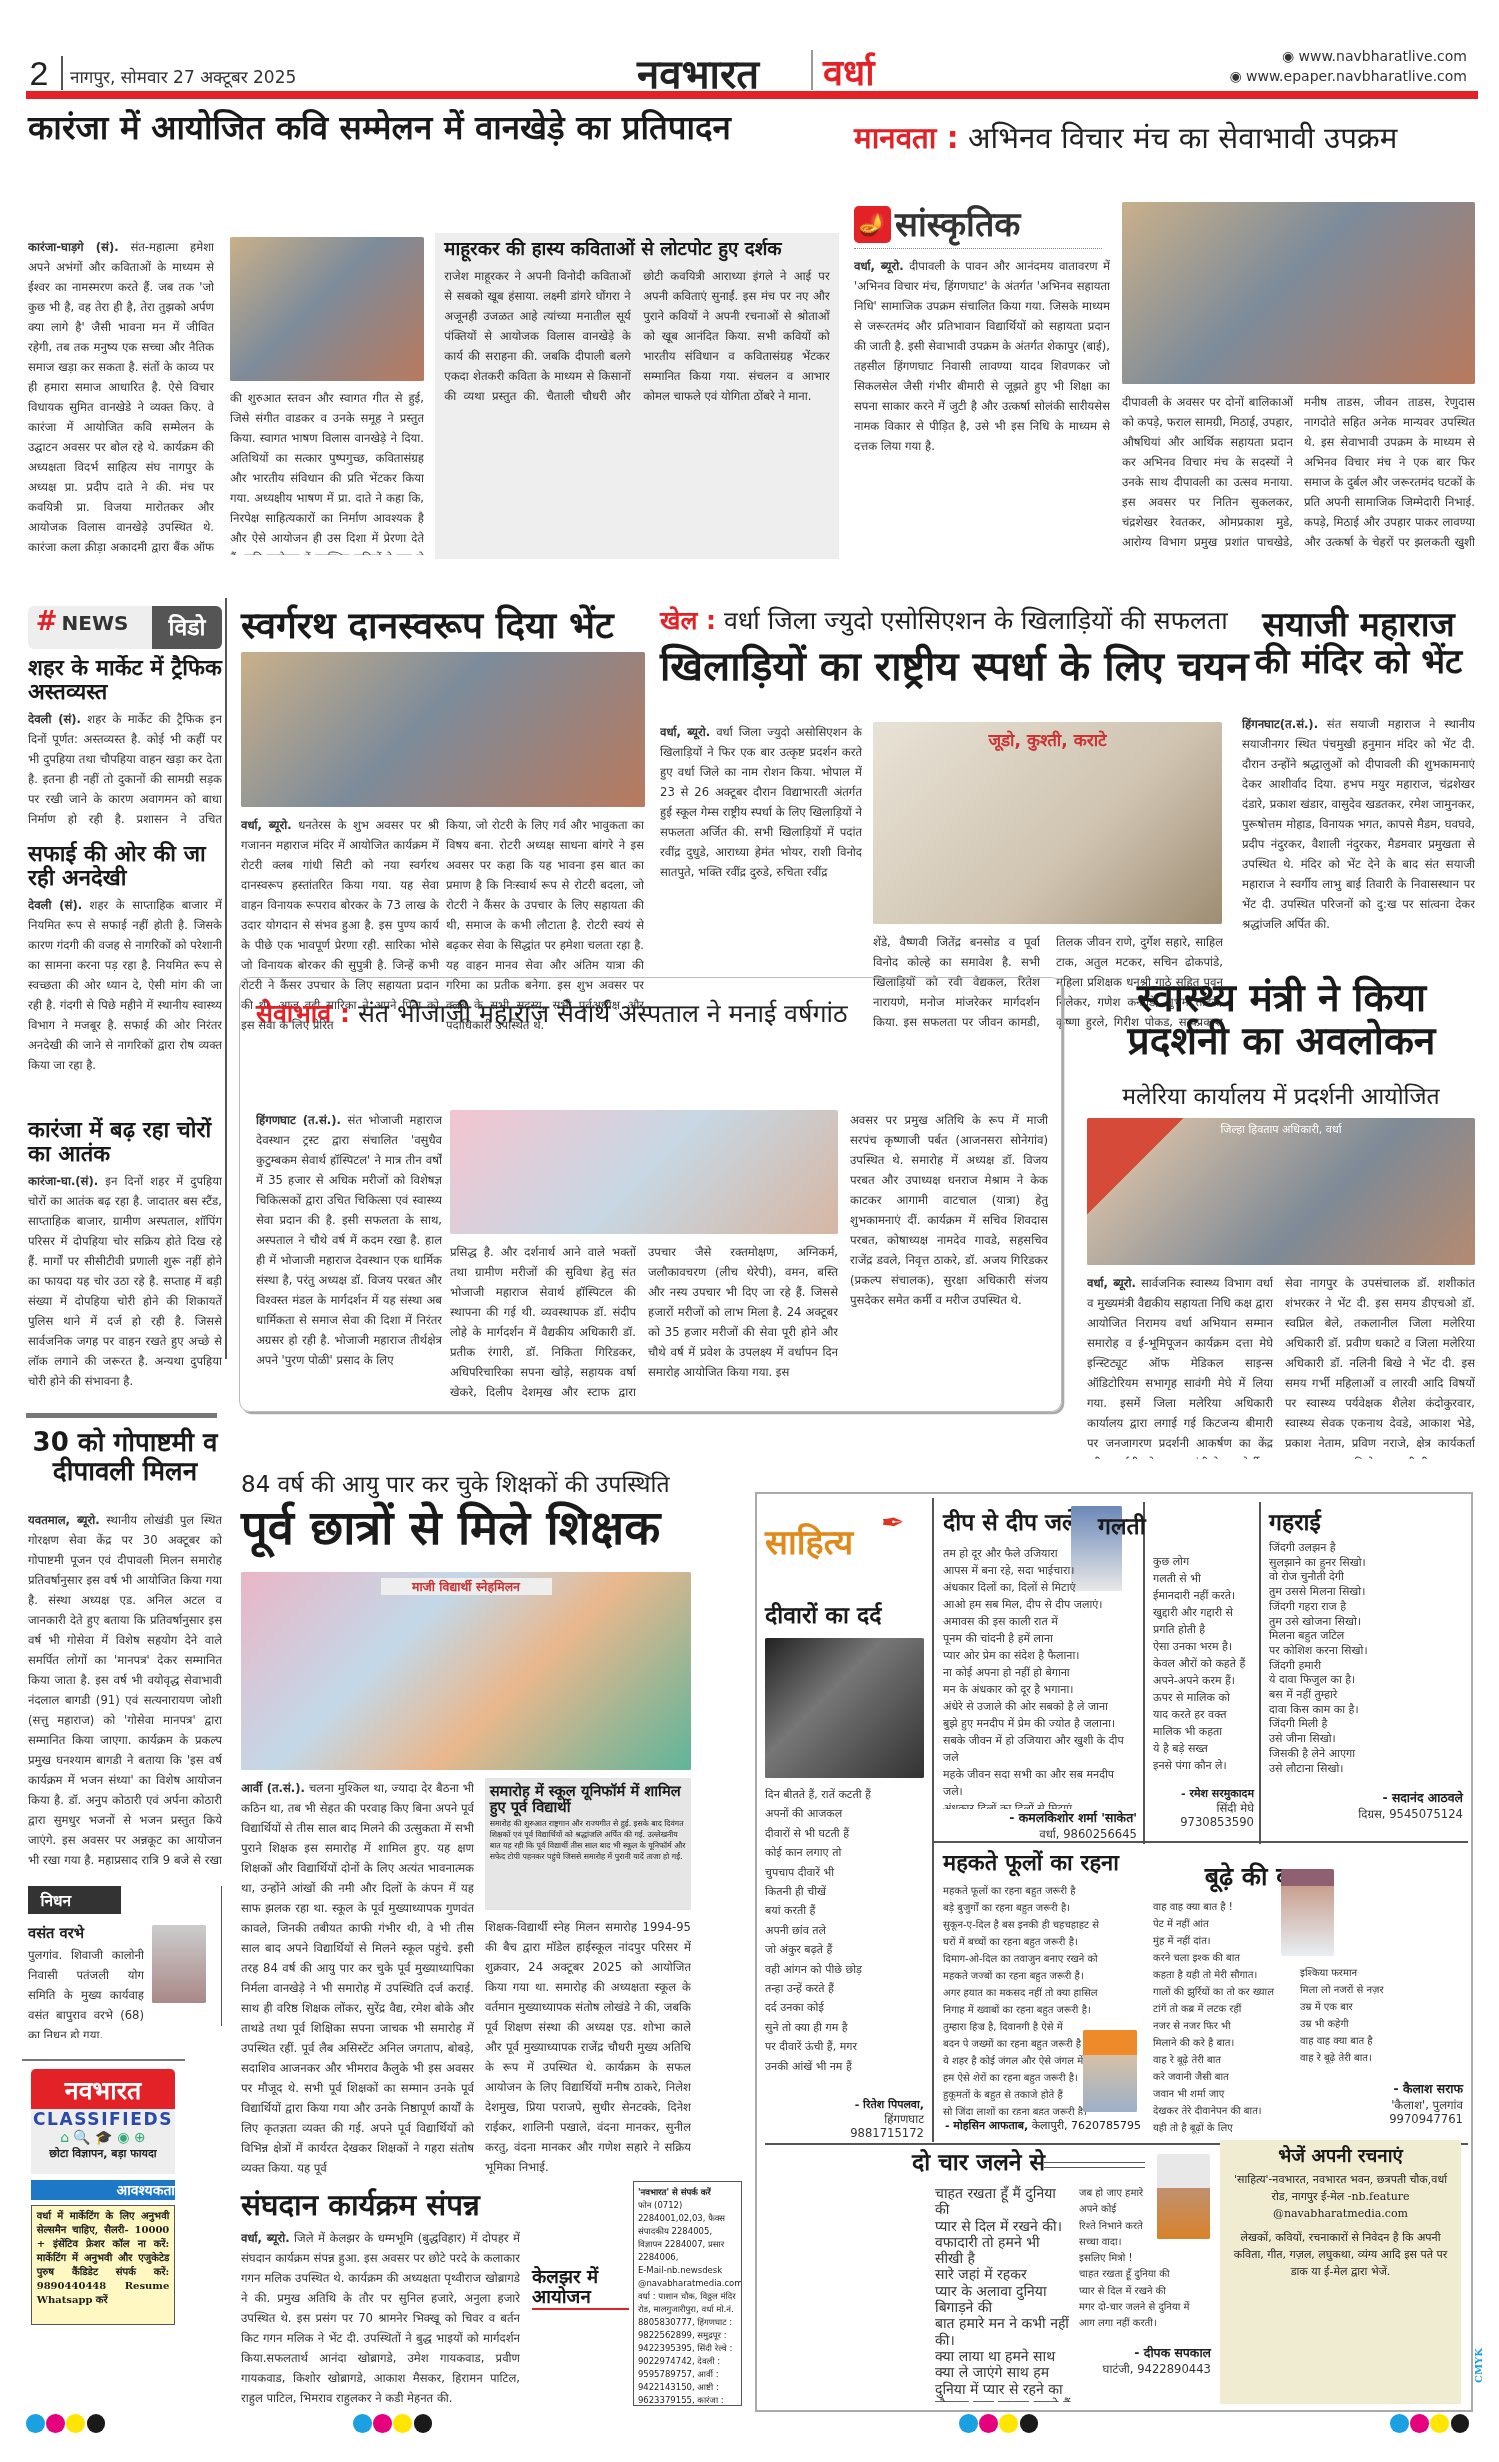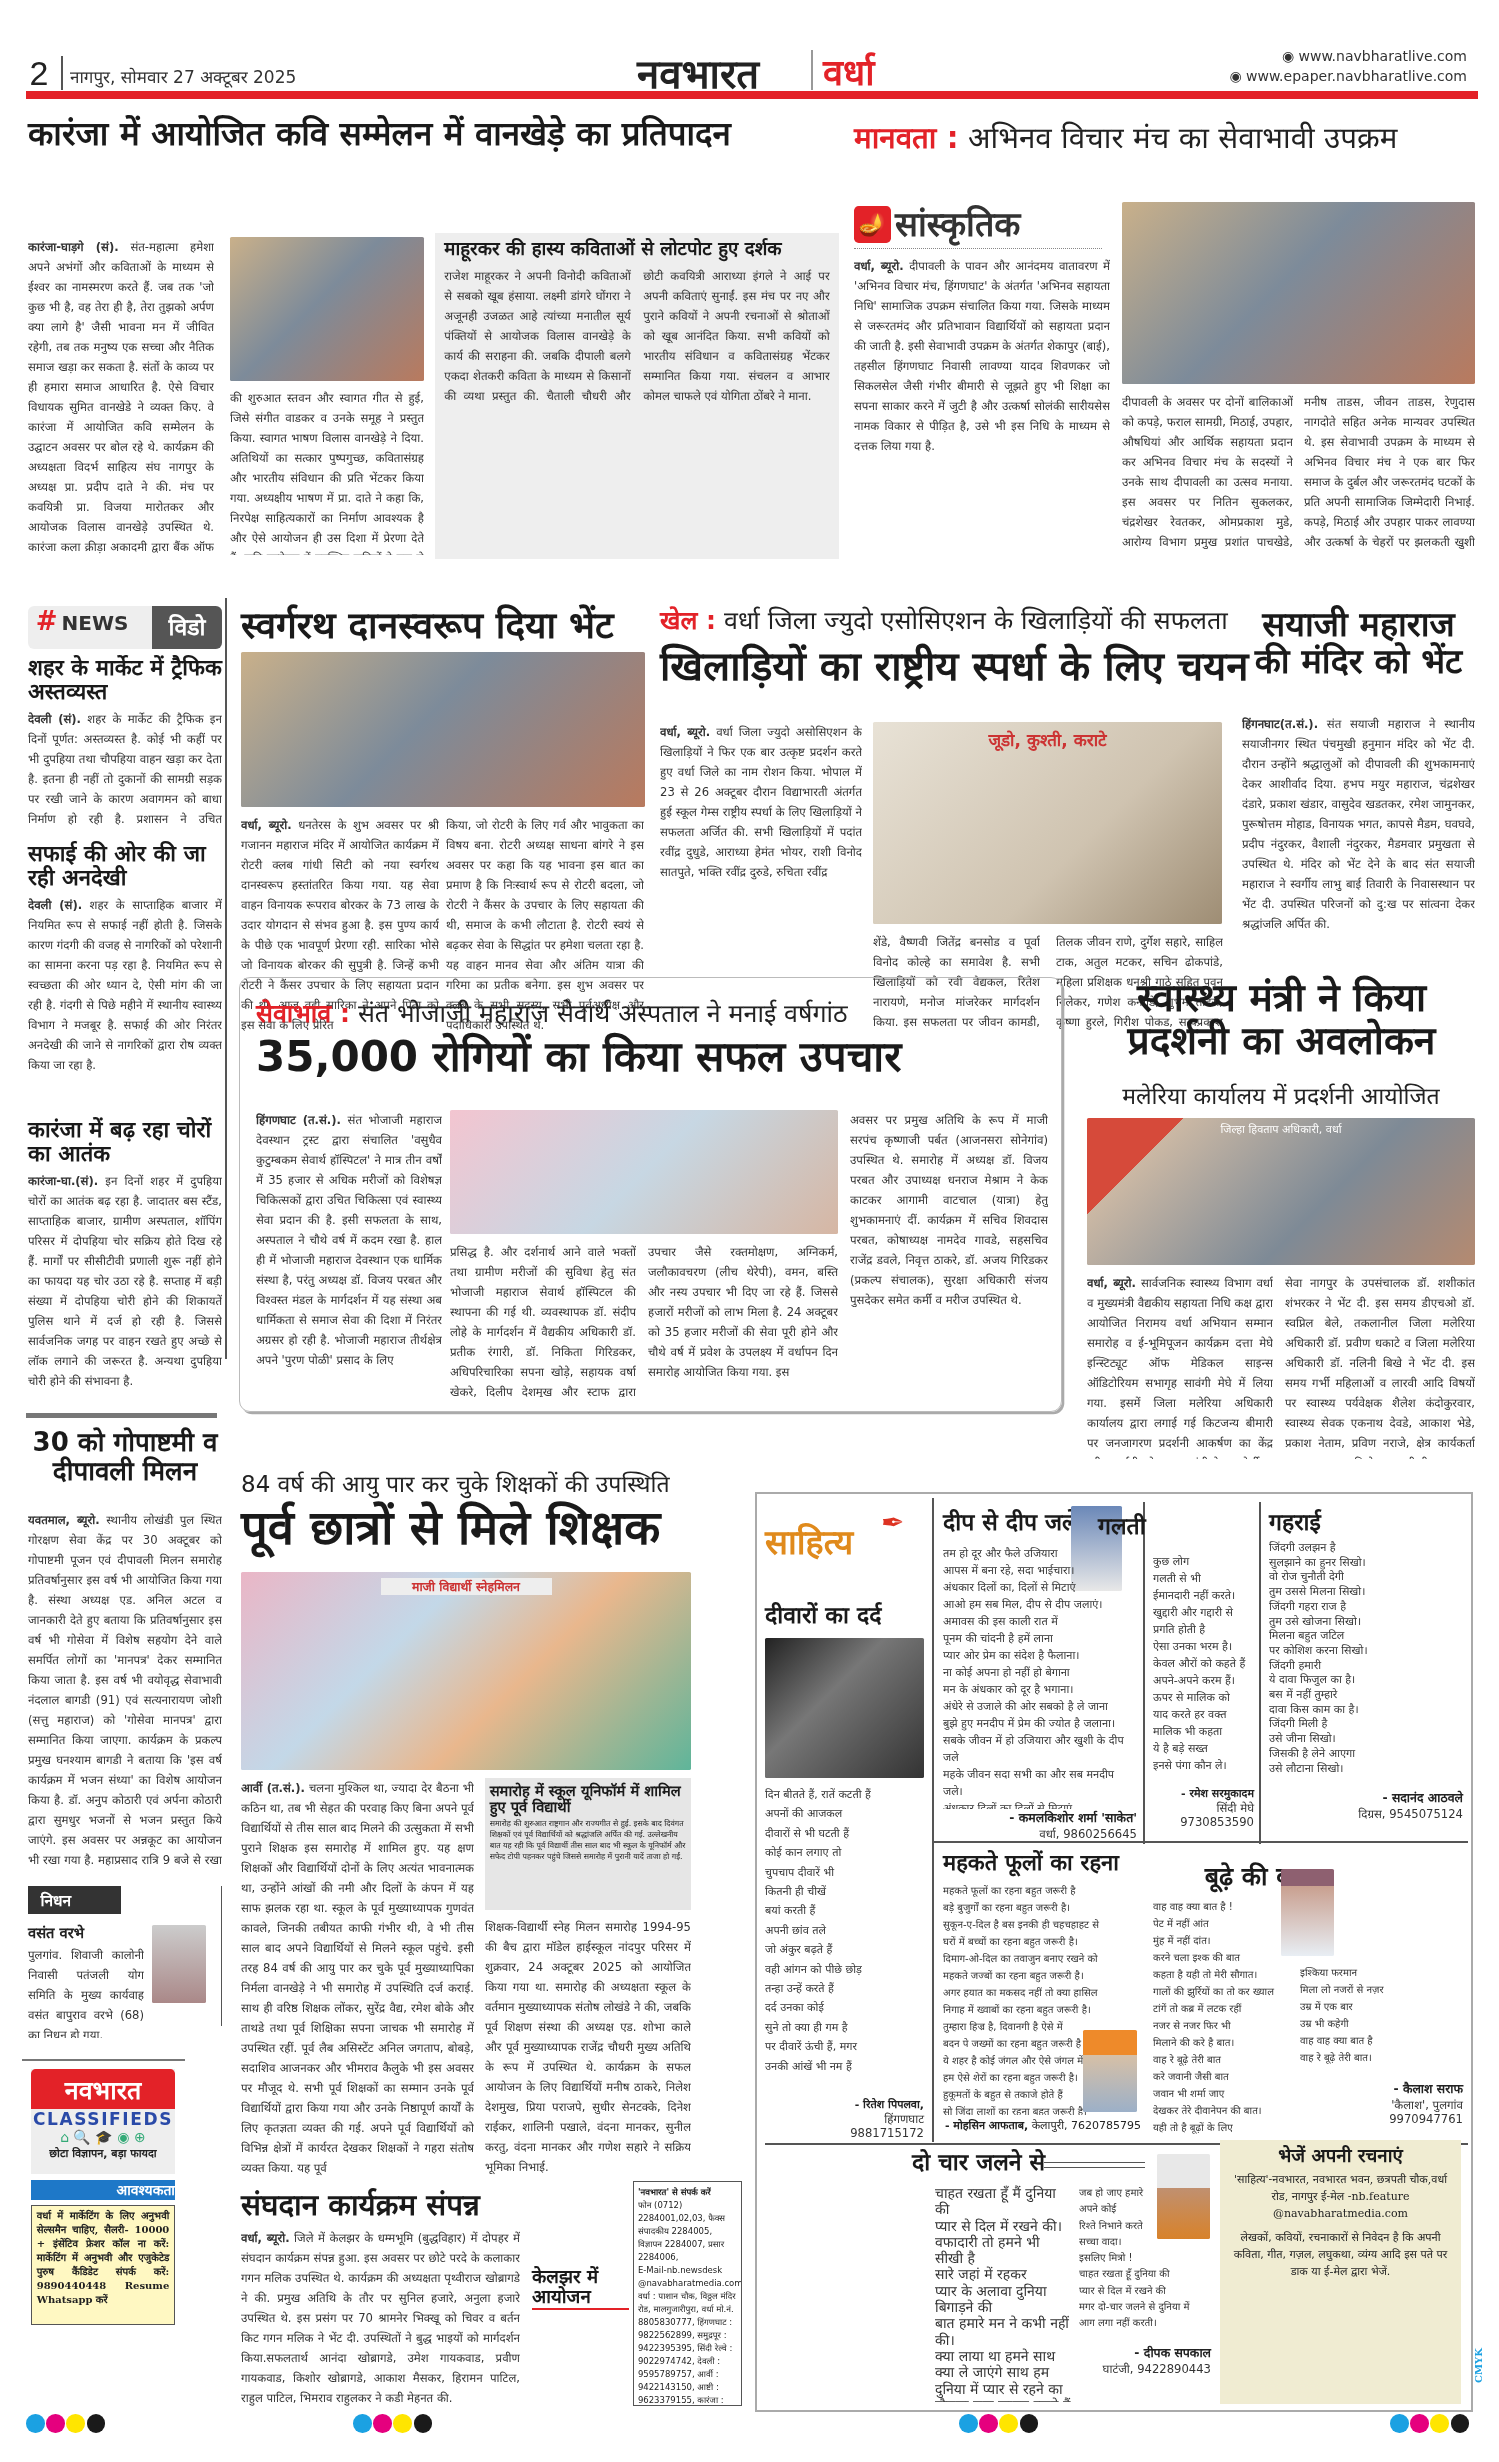--- a/index.html
+++ b/index.html
@@ -33,21 +33,21 @@
   <div class="abs dateline">नागपुर, सोमवार 27 अक्टूबर 2025</div>
   <div class="abs brand">नवभारत</div>
   <div class="abs brandsep"></div>
   <div class="abs edition">वर्धा</div>
   <div class="abs web" style="top:48px"><span>◉ </span><span>www.navbharatlive.com</span></div>
   <div class="abs web" style="top:68px"><span>◉ </span><span>www.epaper.navbharatlive.com</span></div>
   <div class="abs redbar"></div>
 </div>
 
 <div class="abs" style="left:28px;top:110px;width:807px">
-  <div class="h1" style="font-size:33px;margin-top:6px;white-space:nowrap">कारंजा में आयोजित कवि सम्मेलन में वानखेड़े का प्रतिपादन</div>
+  <div class="h1" style="font-size:33px;margin-top:0;white-space:nowrap">कारंजा में आयोजित कवि सम्मेलन में वानखेड़े का प्रतिपादन</div>
 </div>
 <div class="abs body" style="left:28px;top:237px;width:186px;height:318px"><b>कारंजा-घाड़गे (सं).</b> <span>संत-महात्मा हमेशा अपने अभंगों और कविताओं के माध्यम से ईश्वर का नामस्मरण करते हैं. जब तक 'जो कुछ भी है, वह तेरा ही है, तेरा तुझको अर्पण क्या लागे है' जैसी भावना मन में जीवित रहेगी, तब तक मनुष्य एक सच्चा और नैतिक समाज खड़ा कर सकता है. संतों के काव्य पर ही हमारा समाज आधारित है. ऐसे विचार विधायक सुमित वानखेडे ने व्यक्त किए. वे कारंजा में आयोजित कवि सम्मेलन के उद्घाटन अवसर पर बोल रहे थे. कार्यक्रम की अध्यक्षता विदर्भ साहित्य संघ नागपुर के अध्यक्ष प्रा. प्रदीप दाते ने की. मंच पर कवयित्री प्रा. विजया मारोतकर और आयोजक विलास वानखेड़े उपस्थित थे. कारंजा कला क्रीड़ा अकादमी द्वारा बैंक ऑफ इंडिया के सामने स्थित गार्डन परिसर में आयोजित इस कवि सम्मेलन का शुभारंभ दीपप्रज्वलन से हुआ.</span></div>
 <div class="abs photo" style="left:230px;top:237px;width:194px;height:144px"></div>
 <div class="abs body" style="left:230px;top:388px;width:194px;height:167px">की शुरुआत स्तवन और स्वागत गीत से हुई, जिसे संगीत वाडकर व उनके समूह ने प्रस्तुत किया. स्वागत भाषण विलास वानखेड़े ने दिया. अतिथियों का सत्कार पुष्पगुच्छ, कवितासंग्रह और भारतीय संविधान की प्रति भेंटकर किया गया. अध्यक्षीय भाषण में प्रा. दाते ने कहा कि, निरपेक्ष साहित्यकारों का निर्माण आवश्यक है और ऐसे आयोजन ही उस दिशा में प्रेरणा देते हैं. कवि सम्मेलन में उपस्थित कवियों ने एक से बढ़कर एक रचनाएं प्रस्तुत की. कवयित्री प्रा. विजया मारोतकर</div>
 <div class="abs" style="left:435px;top:233px;width:404px;height:326px;background:#eee">
   <div class="h1" style="font-size:18.6px;padding:6.2px 9.3px">माहूरकर की हास्य कविताओं से लोटपोट हुए दर्शक</div>
   <div class="body" style="padding:0 9.3px;height:279px;column-count:2;column-gap:12.4px">राजेश माहूरकर ने अपनी विनोदी कविताओं से सबको खूब हंसाया. लक्ष्मी डांगरे घोंगरा ने अजूनही उजळत आहे त्यांच्या मनातील सूर्य पंक्तियों से आयोजक विलास वानखेड़े के कार्य की सराहना की. जबकि दीपाली बलगे एकदा शेतकरी कविता के माध्यम से किसानों की व्यथा प्रस्तुत की. चैताली चौधरी और छोटी कवयित्री आराध्या इंगले ने आई पर अपनी कविताएं सुनाईं. इस मंच पर नए और पुराने कवियों ने अपनी रचनाओं से श्रोताओं को खूब आनंदित किया. सभी कवियों को भारतीय संविधान व कवितासंग्रह भेंटकर सम्मानित किया गया. संचलन व आभार कोमल चाफले एवं योगिता ठोंबरे ने माना.</div>
 </div>
 
 <div class="abs" style="left:854px;top:116px;width:621px">
@@ -97,21 +97,20 @@
 </div>
 <div class="abs body" style="left:873px;top:932px;width:167px;height:101px">शेंडे, वैष्णवी जितेंद्र बनसोड व पूर्वा विनोद कोल्हे का समावेश है. सभी खिलाड़ियों को रवी वैद्यकल, रितेश नारायणे, मनोज मांजरेकर मार्गदर्शन किया. इस सफलता पर जीवन कामडी, चंद्रशेखर देशकर, ओमप्रकाश पवार, राजेश कोमलवार,</div>
 <div class="abs body" style="left:1056px;top:932px;width:167px;height:101px">तिलक जीवन राणे, दुर्गेश सहारे, साहिल टाक, अतुल मटकर, सचिन ढोकपांडे, महिला प्रशिक्षक धनश्री गाठे सहित पवन निलेकर, गणेश कनगडे, शुभम ताडस, कृष्णा हुरले, गिरीश पोकड, सत्यप्रकाश इंगळे, वर्धा जिला ज्युदो असो के खिलाड़ियों ने अभिनंदन किया है.</div>
 
 <div class="abs h1" style="left:1242px;top:606px;width:233px;font-size:34px;text-align:center">सयाजी महाराज की मंदिर को भेंट</div>
 <div class="abs body" style="left:1242px;top:714px;width:233px;height:318px"><b>हिंगनघाट(त.सं.).</b> <span>संत सयाजी महाराज ने स्थानीय सयाजीनगर स्थित पंचमुखी हनुमान मंदिर को भेंट दी. दौरान उन्होंने श्रद्धालुओं को दीपावली की शुभकामनाएं देकर आशीर्वाद दिया. हभप मयुर महाराज, चंद्रशेखर दंडारे, प्रकाश खंडार, वासुदेव खडतकर, रमेश जामुनकर, पुरूषोत्तम मोहाड, विनायक भगत, कापसे मैडम, घवघवे, प्रदीप नंदुरकर, वैशाली नंदुरकर, मैडमवार प्रमुखता से उपस्थित थे. मंदिर को भेंट देने के बाद संत सयाजी महाराज ने स्वर्गीय लाभु बाई तिवारी के निवासस्थान पर भेंट दी. उपस्थित परिजनों को दु:ख पर सांत्वना देकर श्रद्धांजलि अर्पित की.</span></div>
 
 <div class="abs box" style="left:239px;top:977px;width:823px;height:435px"></div>
 <div class="abs" style="left:256px;top:995px;width:792px">
   <div style="font-size:25px;white-space:nowrap"><b class="red">सेवाभाव :</b> <span>संत भोजाजी महाराज सेवार्थ अस्पताल ने मनाई वर्षगांठ</span></div>
-  <div class="h1" style="font-size:42px;margin-top:4.7px;white-space:nowrap">35,000 रोगियों का किया सफल उपचार</div>
 </div>
 <div class="abs body" style="left:256px;top:1110px;width:186px;height:287px"><b>हिंगणघाट (त.सं.).</b> <span>संत भोजाजी महाराज देवस्थान ट्रस्ट द्वारा संचालित 'वसुधैव कुटुम्बकम सेवार्थ हॉस्पिटल' ने मात्र तीन वर्षों में 35 हजार से अधिक मरीजों को विशेषज्ञ चिकित्सकों द्वारा उचित चिकित्सा एवं स्वास्थ्य सेवा प्रदान की है. इसी सफलता के साथ, अस्पताल ने चौथे वर्ष में कदम रखा है. हाल ही में भोजाजी महाराज देवस्थान एक धार्मिक संस्था है, परंतु अध्यक्ष डॉ. विजय परबत और विश्वस्त मंडल के मार्गदर्शन में यह संस्था अब धार्मिकता से समाज सेवा की दिशा में निरंतर अग्रसर हो रही है. भोजाजी महाराज तीर्थक्षेत्र अपने 'पुरण पोळी' प्रसाद के लिए</span></div>
 <div class="abs photo" style="left:450px;top:1110px;width:388px;height:124px;background:linear-gradient(135deg,#f3c5d0,#c7d7e3 50%,#d6b6a3)"></div>
 <div class="abs body" style="left:450px;top:1242px;width:186px;height:155px">प्रसिद्ध है. और दर्शनार्थ आने वाले भक्तों तथा ग्रामीण मरीजों की सुविधा हेतु संत भोजाजी महाराज सेवार्थ हॉस्पिटल की स्थापना की गई थी. व्यवस्थापक डॉ. संदीप लोहे के मार्गदर्शन में वैद्यकीय अधिकारी डॉ. प्रतीक रंगारी, डॉ. निकिता गिरिडकर, अधिपरिचारिका सपना खोड़े, सहायक वर्षा खेकरे, दिलीप देशमुख और स्टाफ द्वारा सुरक्षा सेवा दी जा रही है. यह हॉस्पिटल विशेष रूप से ग्रामीण मरीजों के लिए वरदान साबित हो रहा है. आधुनिक चिकित्सा के साथ-साथ आयुर्वेदिक</div>
 <div class="abs body" style="left:648px;top:1242px;width:190px;height:155px">उपचार जैसे रक्तमोक्षण, अग्निकर्म, जलौकावचरण (लीच थेरेपी), वमन, बस्ति और नस्य उपचार भी दिए जा रहे हैं. जिससे हजारों मरीजों को लाभ मिला है. 24 अक्टूबर को 35 हजार मरीजों की सेवा पूरी होने और चौथे वर्ष में प्रवेश के उपलक्ष्य में वर्धापन दिन समारोह आयोजित किया गया. इस</div>
 <div class="abs body" style="left:850px;top:1110px;width:198px;height:287px">अवसर पर प्रमुख अतिथि के रूप में माजी सरपंच कृष्णाजी पर्बत (आजनसरा सोनेगांव) उपस्थित थे. समारोह में अध्यक्ष डॉ. विजय परबत और उपाध्यक्ष धनराज मेश्राम ने केक काटकर आगामी वाटचाल (यात्रा) हेतु शुभकामनाएं दीं. कार्यक्रम में सचिव शिवदास परबत, कोषाध्यक्ष नामदेव गावडे, सहसचिव राजेंद्र डवले, निवृत्त ठाकरे, डॉ. अजय गिरिडकर (प्रकल्प संचालक), सुरक्षा अधिकारी संजय पुसदेकर समेत कर्मी व मरीज उपस्थित थे.</div>
 
 <div class="abs h1" style="left:1095px;top:977px;width:373px;font-size:39px;text-align:center">स्वास्थ्य मंत्री ने किया प्रदर्शनी का अवलोकन</div>
 <div class="abs" style="left:1087px;top:1079px;width:388px;font-size:23px;text-align:center;white-space:nowrap">मलेरिया कार्यालय में प्रदर्शनी आयोजित</div>
 <div class="abs photo" style="left:1087px;top:1118px;width:388px;height:147px;background:linear-gradient(135deg,#d64a3a 0 18%,#cbb8a4 18%,#7e8a96 60%,#b58a70)">

